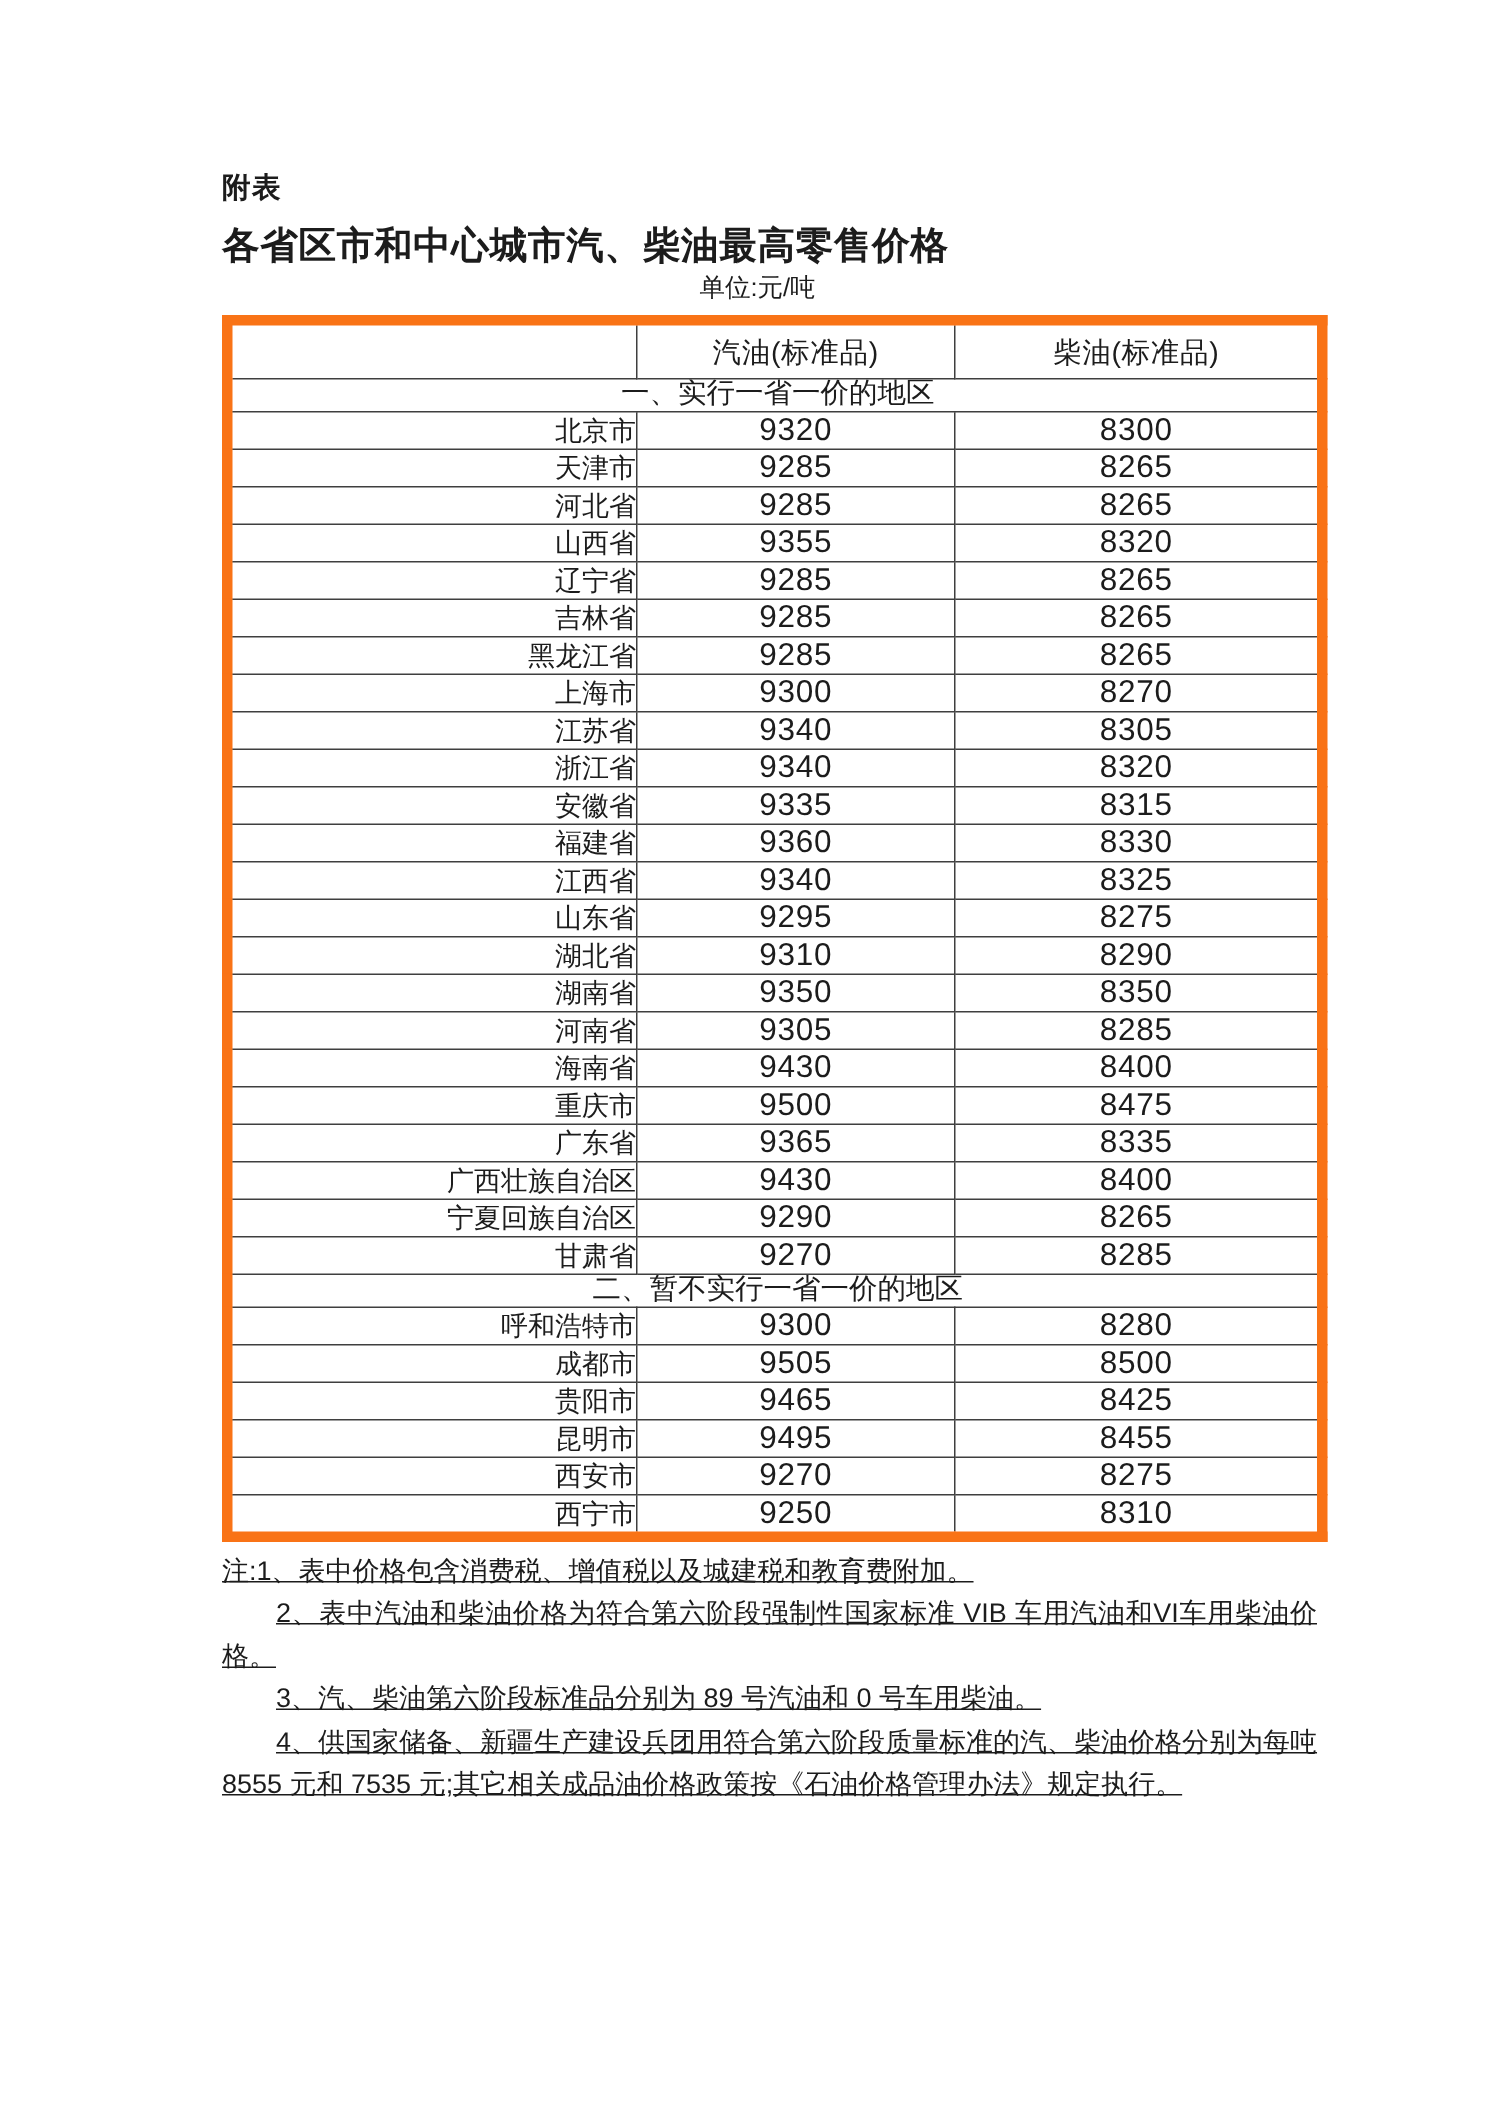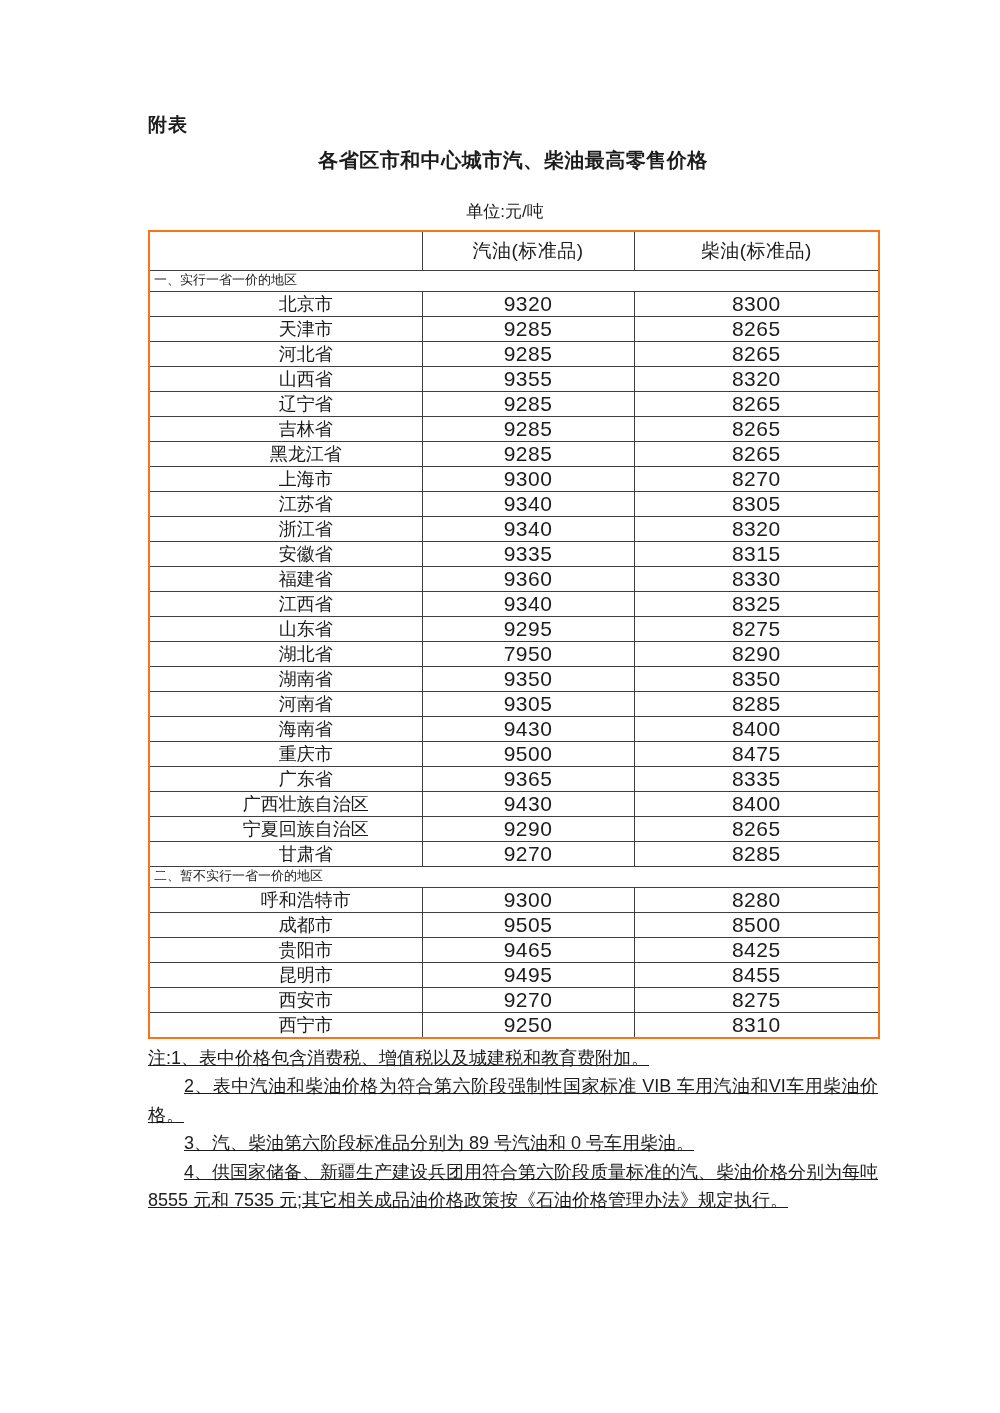--- a/index.html
+++ b/index.html
@@ -16,63 +16,63 @@
     width: 1000px; height: 1224px;
     padding: 112px 122px 0 148px;
   }
   .annex-label {
     font-size: 19px;
     font-weight: 600;
     letter-spacing: 1px;
     margin-bottom: 9px;
   }
   .doc-title {
-    font-size: 20px;
+    font-size: 25px;
     font-weight: 600;
-    text-align: center;
+    text-align: left;
     letter-spacing: 0.5px;
-    margin-bottom: 26px;
+    margin-bottom: 0;
   }
   .unit-note {
     font-size: 17px;
     text-align: center;
     padding-right: 16px;
     margin-bottom: 7px;
   }
   table.price-table {
     width: 730px;
     border-collapse: collapse;
     table-layout: fixed;
-    border: 2px solid #f97316;
+    border: 7px solid #f97316;
   }
   table.price-table th,
   table.price-table td {
     border: 1px solid #3f3f3f;
     vertical-align: middle;
     overflow: hidden;
     white-space: nowrap;
   }
   table.price-table th {
     height: 39px;
     font-size: 19px;
     font-weight: normal;
     text-align: center;
     letter-spacing: 0.5px;
   }
   tr.section-row td {
     height: 21px;
-    font-size: 13px;
-    text-align: left;
+    font-size: 19px;
+    text-align: center;
     padding-left: 4px;
     line-height: 1.1;
   }
   tr.data-row td { height: 25px; }
   tr.data-row td.region {
     font-size: 18px;
-    text-align: center;
+    text-align: right;
     padding-left: 40px;
   }
   tr.data-row td.price {
     font-size: 21px;
     text-align: center;
     letter-spacing: 0.5px;
   }
   .notes {
     width: 730px;
     margin-top: 5px;
@@ -177,21 +177,21 @@
           <td class="price">9340</td>
           <td class="price">8325</td>
         </tr>
         <tr class="data-row">
           <td class="region">山东省</td>
           <td class="price">9295</td>
           <td class="price">8275</td>
         </tr>
         <tr class="data-row">
           <td class="region">湖北省</td>
-          <td class="price">7950</td>
+          <td class="price">9310</td>
           <td class="price">8290</td>
         </tr>
         <tr class="data-row">
           <td class="region">湖南省</td>
           <td class="price">9350</td>
           <td class="price">8350</td>
         </tr>
         <tr class="data-row">
           <td class="region">河南省</td>
           <td class="price">9305</td>

